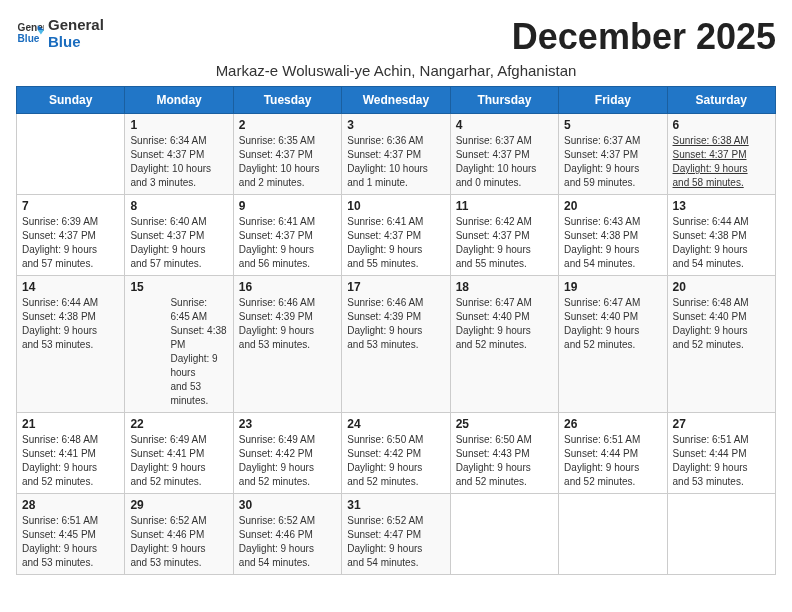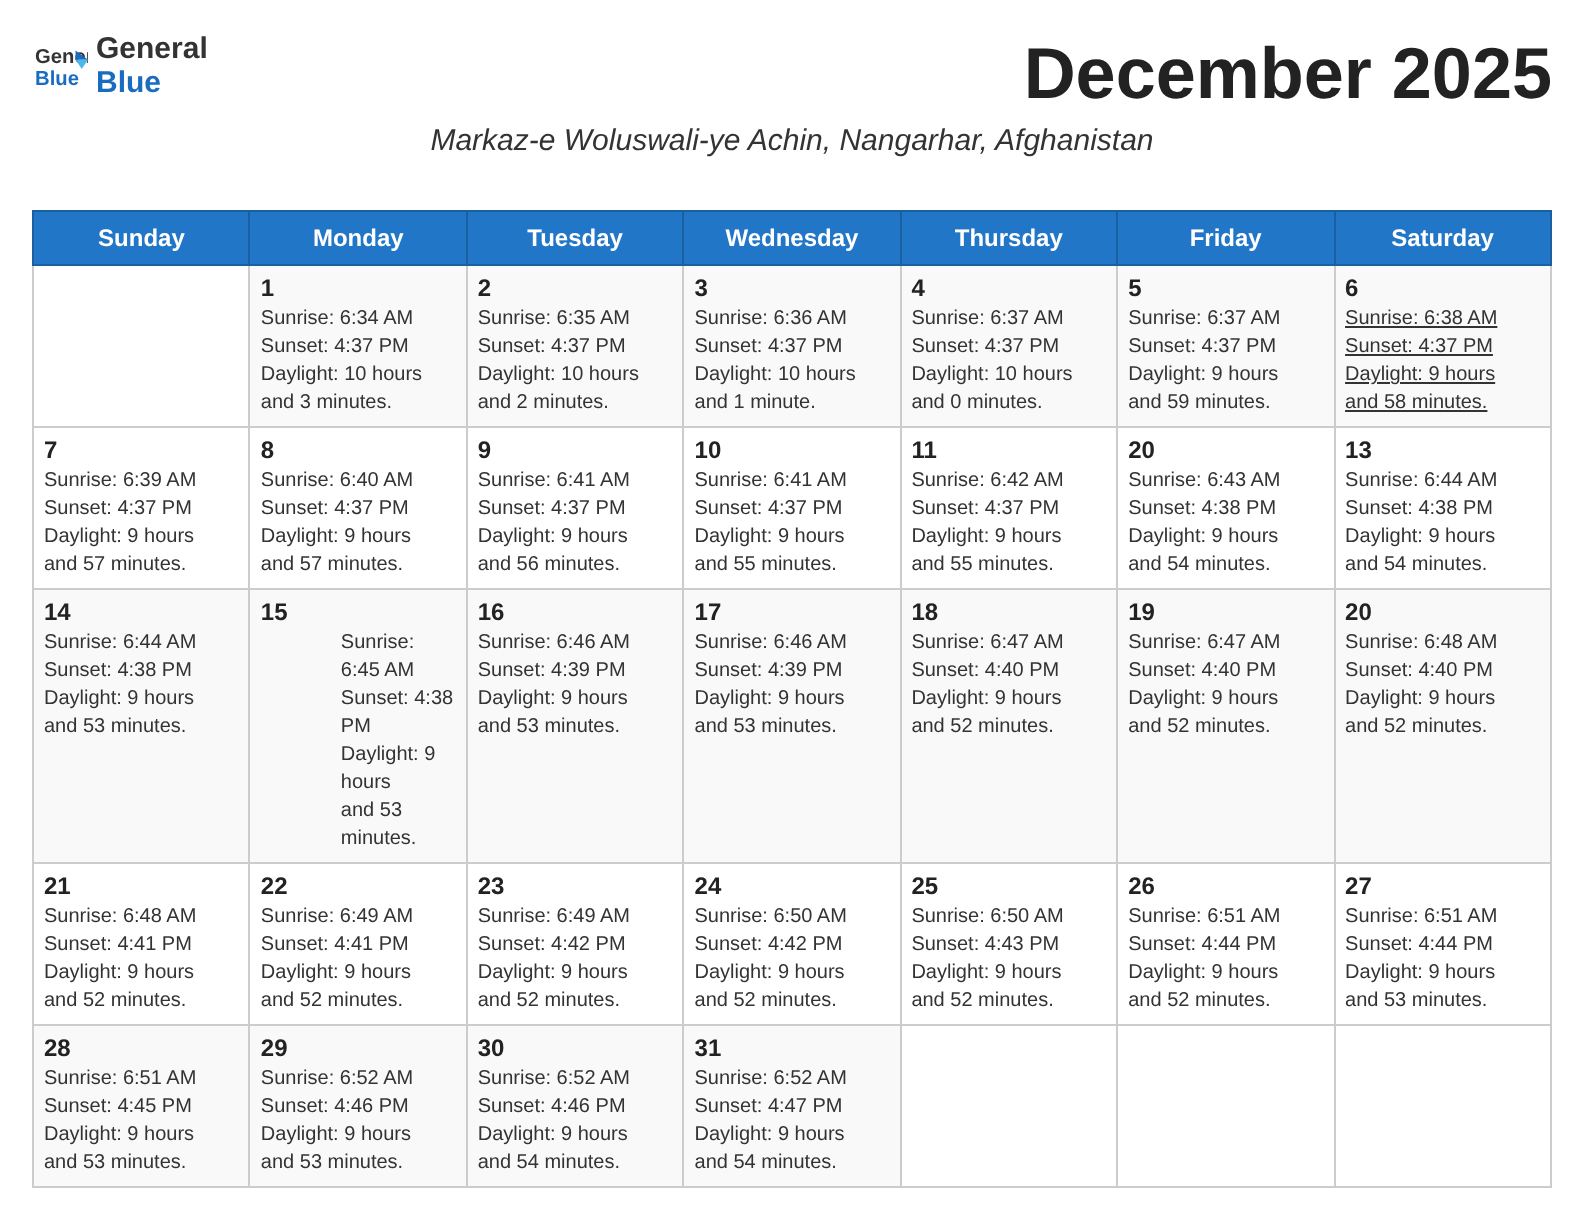--- a/index.html
+++ b/index.html
@@ -28,22 +28,21 @@
     .month-title {
       font-size: 36px;
       font-weight: bold;
       color: #222;
       text-align: center;
     }
     .subtitle {
       text-align: center;
       font-size: 15px;
       color: #333;
-      margin-bottom: 26px;
-      font-style: italic;
+      margin-bottom: 7px;
     }
     table {
       width: 100%;
       border-collapse: collapse;
       font-size: 10.5px;
     }
     thead tr th {
       background: #2176c7;
       color: #fff;
       padding: 6px 4px;

